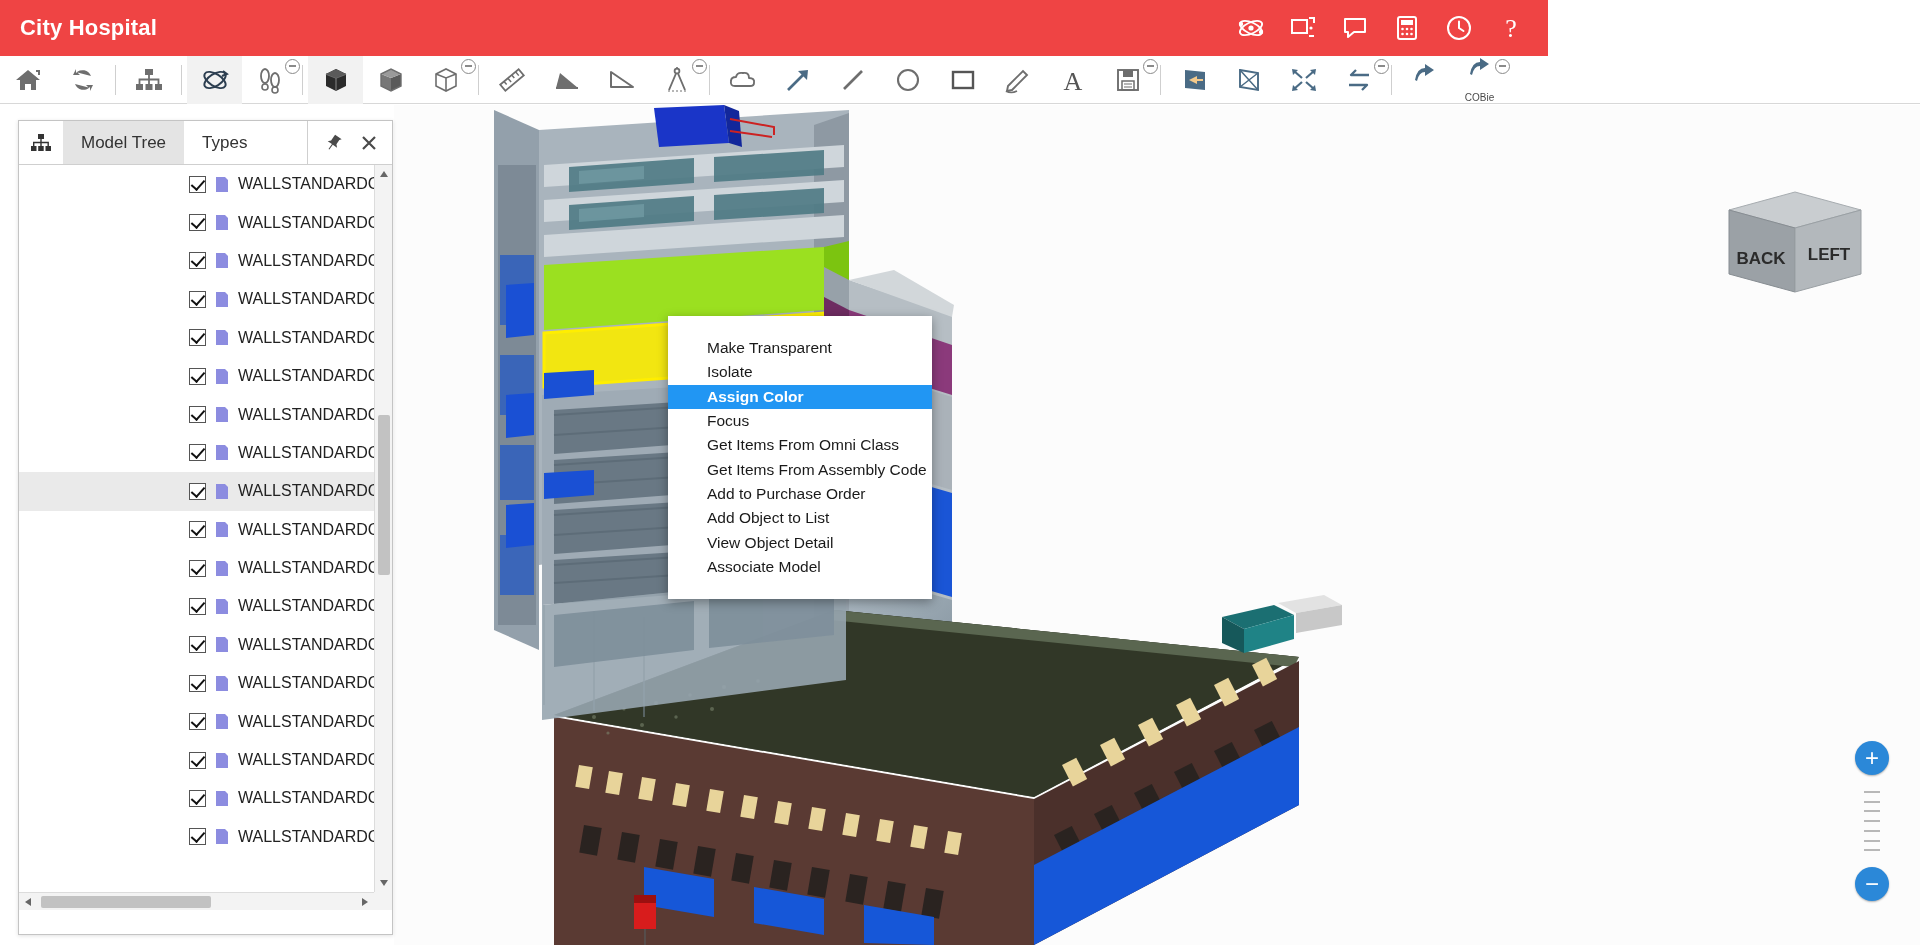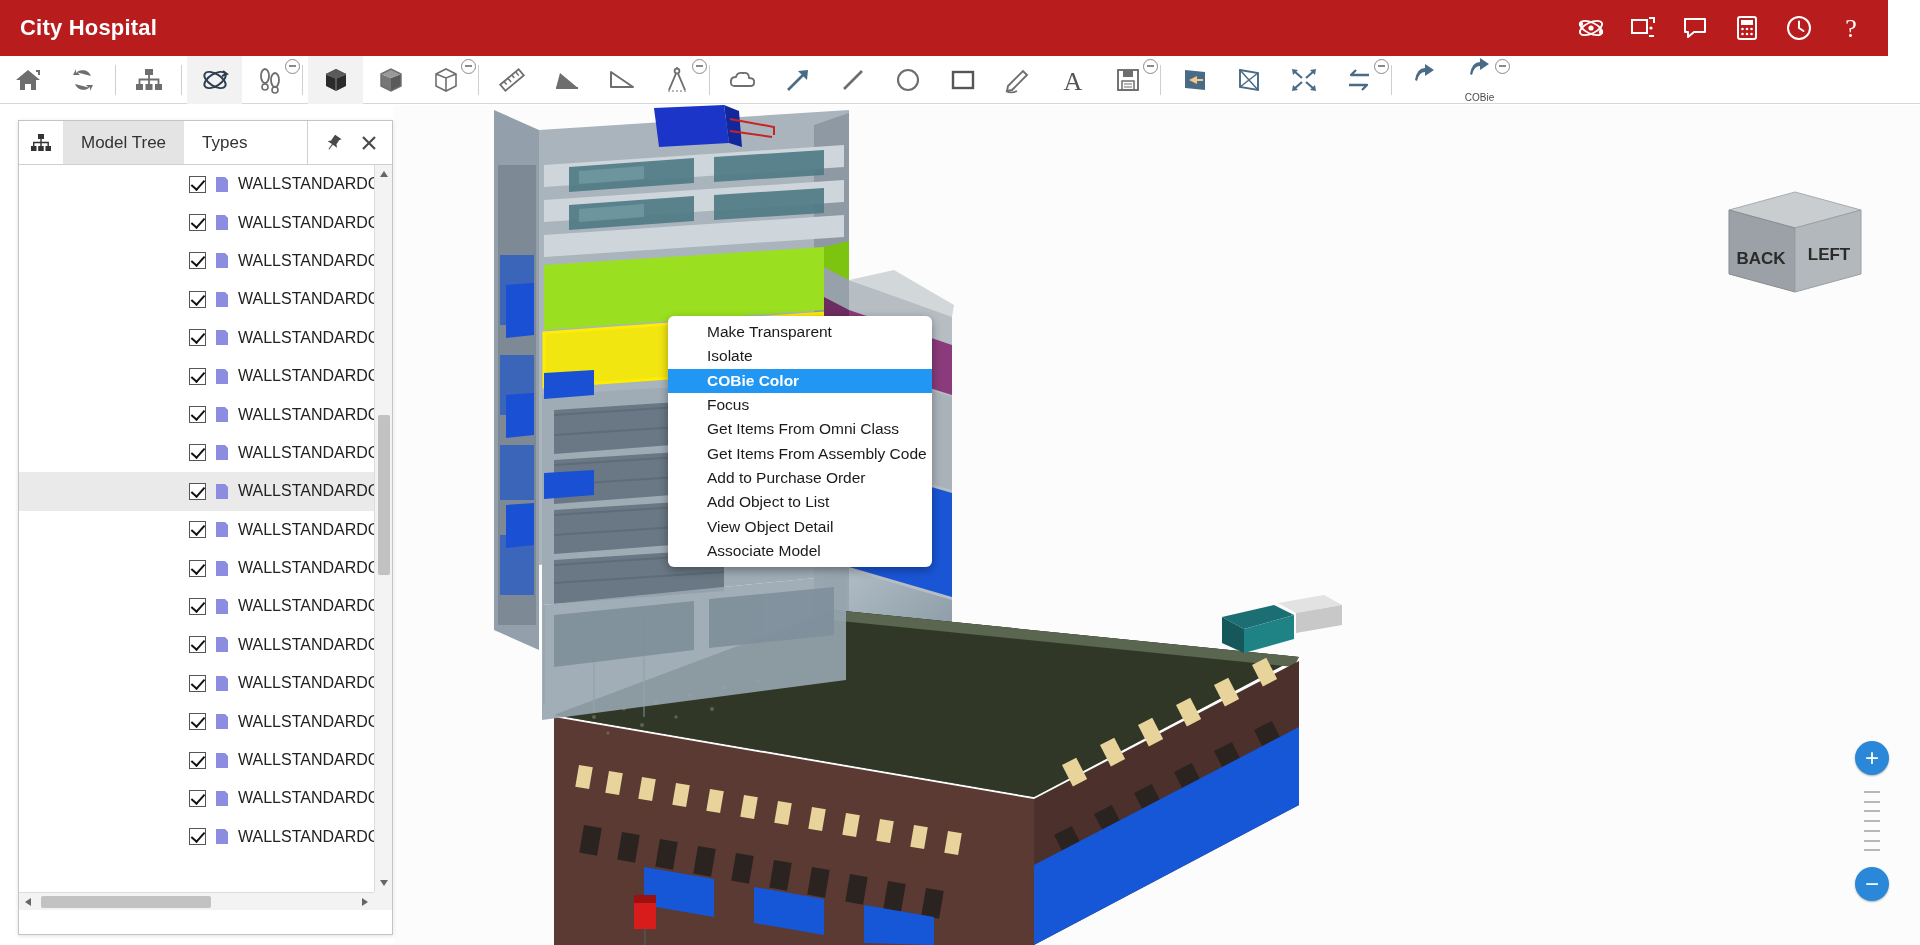--- a/index.html
+++ b/index.html
@@ -6,22 +6,22 @@
   html, body {
     width: 1920px; height: 945px;
     overflow: hidden;
     font-family: "Liberation Sans", sans-serif;
     background: #ffffff;
   }
   #app { position: relative; width: 1920px; height: 945px; }
 
   
   .titlebar {
-    position: absolute; left: 0; top: 0; width: 1888px; height: 56px;
-    background: #b91c1c;
+    position: absolute; left: 0; top: 0; width: 1548px; height: 56px;
+    background: #ef4444;
     display: flex; align-items: center;
   }
   .app-title {
     color: #ffffff; font-size: 22px; font-weight: bold;
     margin-left: 20px; letter-spacing: 0.2px;
   }
   .title-right {
     margin-left: auto; display: flex; align-items: center;
     gap: 22px; margin-right: 22px;
   }
@@ -198,23 +198,22 @@
     align-items: center; justify-content: space-evenly;
   }
   .ztick { width: 16px; height: 2px; background: #b8b8b8; }
 
   
   .ctxmenu {
     position: absolute; left: 668px; top: 316px;
     width: 264px;
     background: #ffffff;
     box-shadow: 0 3px 10px rgba(0,0,0,0.35);
-    padding: 4px 0;
+    padding: 20px 0;
     z-index: 50;
-    border-radius: 6px;
   }
   .ctx-item {
     height: 24.3px; display: flex; align-items: center;
     padding-left: 39px; font-size: 15.5px; color: #1a1a1a;
     cursor: pointer; white-space: nowrap;
   }
   .ctx-item.highlight { background: #2196f3; color: #ffffff; font-weight: bold; }
 </style>
 </head>
 <body>
@@ -961,21 +960,21 @@
         </div>
       </div>
 
       <div class="corner-grip"></div>
     </div>
   </div>
 
   <div class="ctxmenu">
     <div class="ctx-item">Make Transparent</div>
     <div class="ctx-item">Isolate</div>
-    <div class="ctx-item highlight">COBie Color</div>
+    <div class="ctx-item highlight">Assign Color</div>
     <div class="ctx-item">Focus</div>
     <div class="ctx-item">Get Items From Omni Class</div>
     <div class="ctx-item">Get Items From Assembly Code</div>
     <div class="ctx-item">Add to Purchase Order</div>
     <div class="ctx-item">Add Object to List</div>
     <div class="ctx-item">View Object Detail</div>
     <div class="ctx-item">Associate Model</div>
   </div>
 
 </div>

